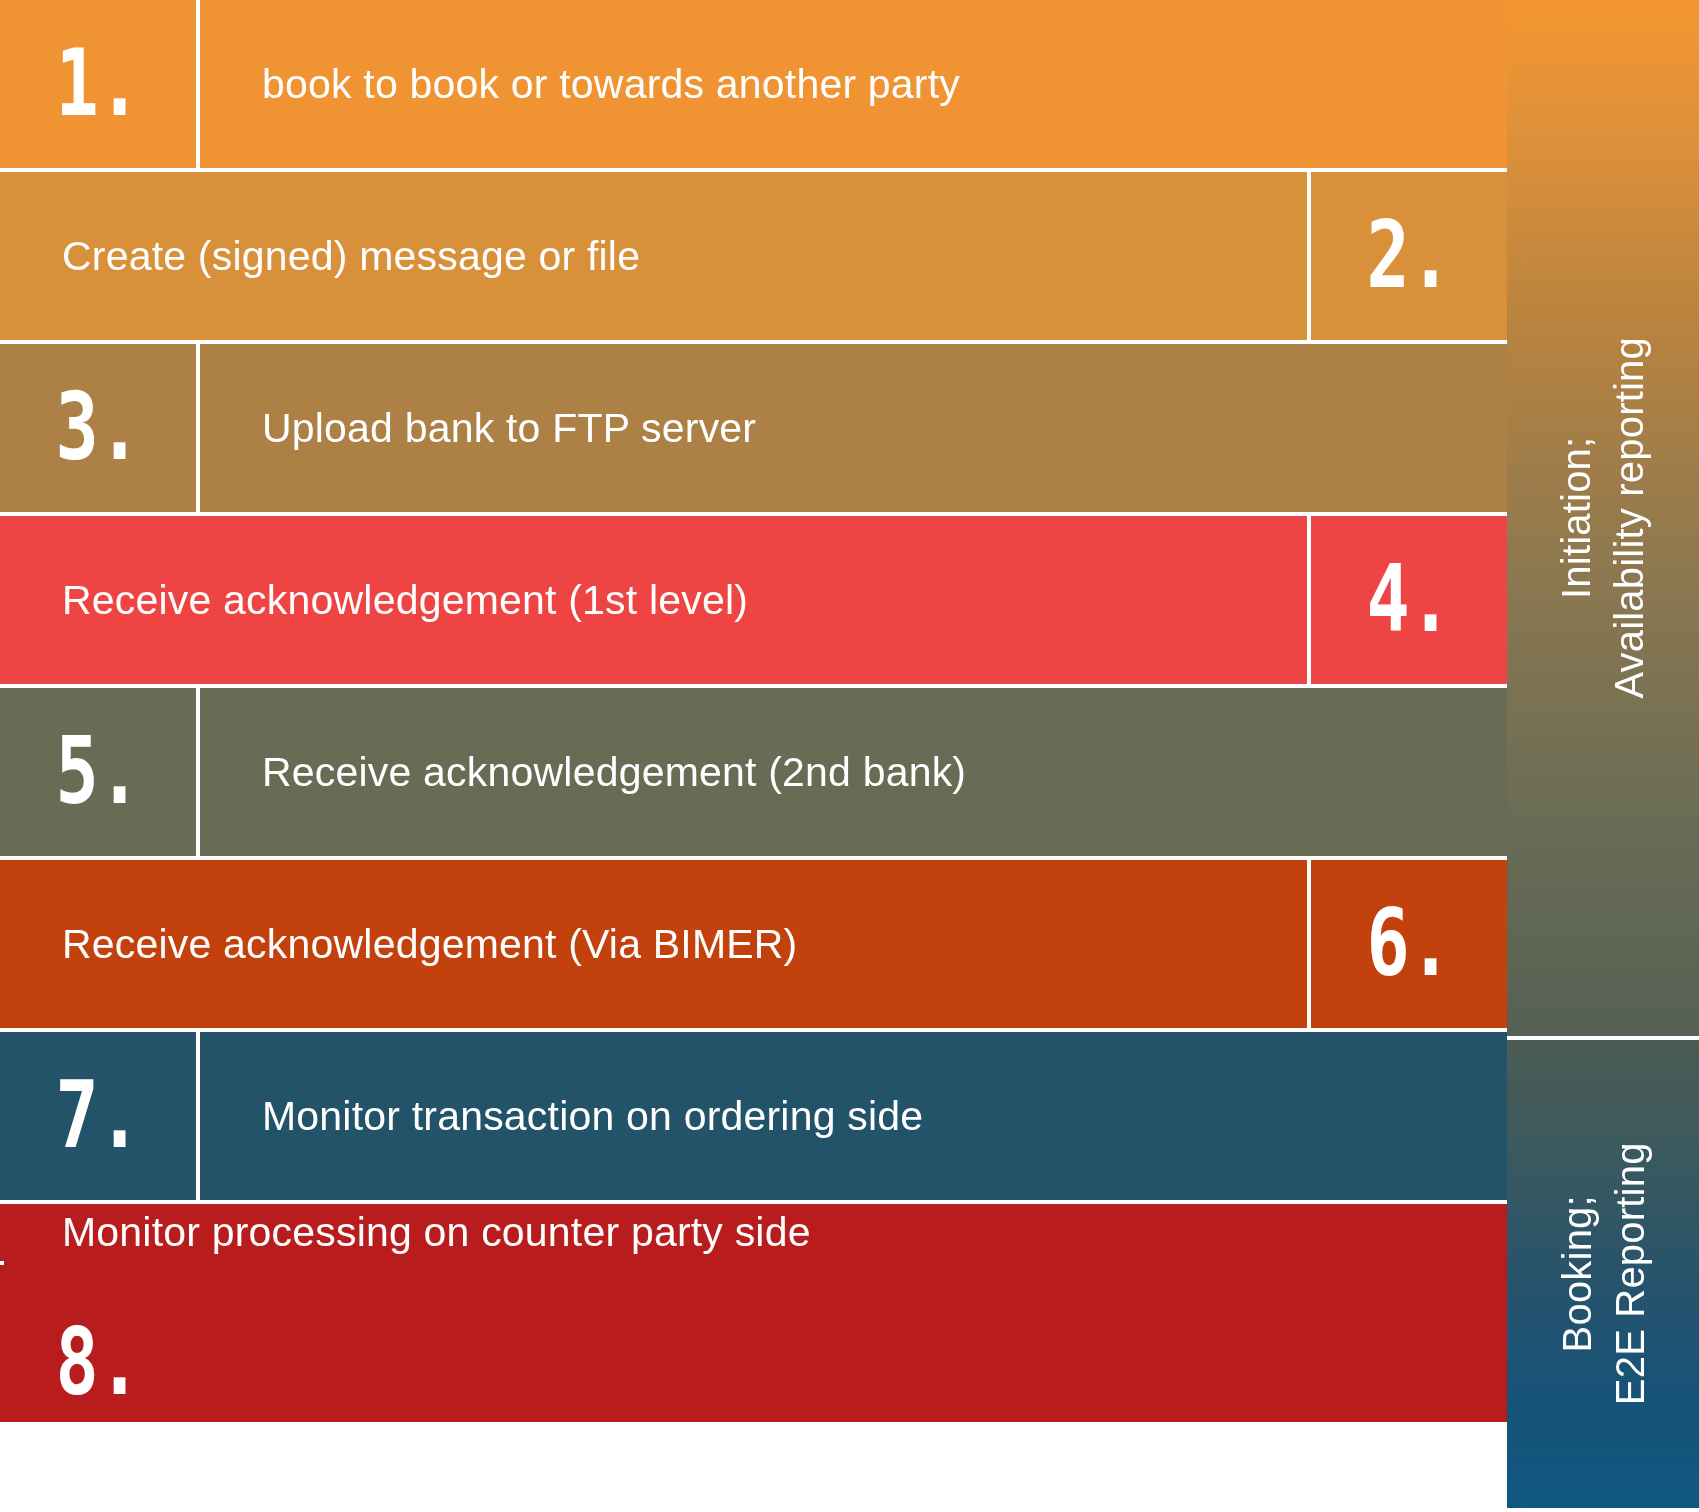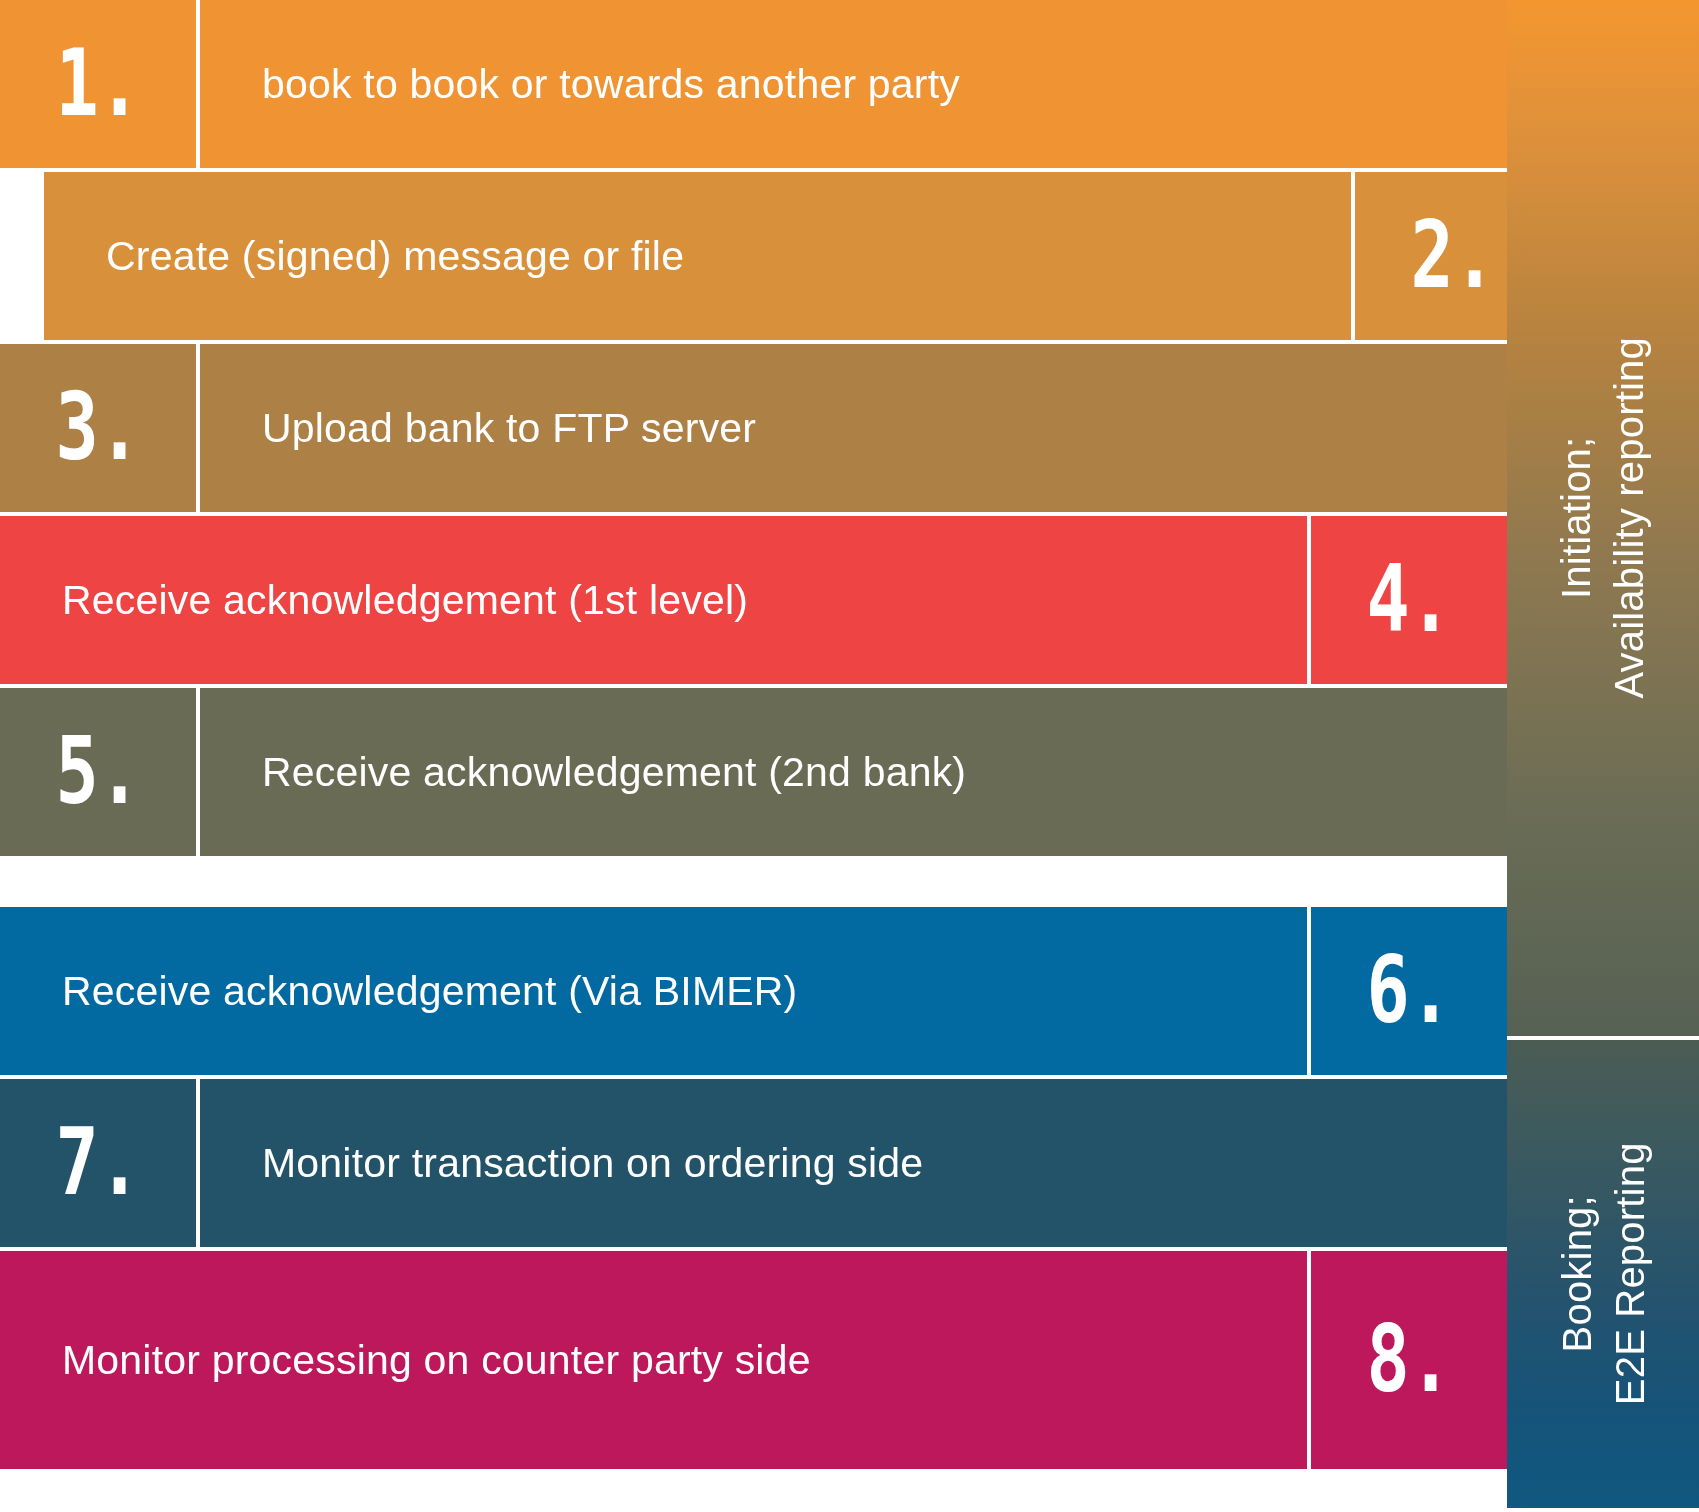--- a/index.html
+++ b/index.html
@@ -143,21 +143,21 @@
         <span class="num-cell">1.</span>
       </div>
       <div class="vrule-left"></div>
       <div class="label-cell">
         <div>
           <span class="l2">book to book or towards another party</span>
         </div>
       </div>
     </div>
 
-    <div class="step-row num-right" style="height:172px;background:#d9903b;margin-left:44px;">
+    <div class="step-row num-right" style="height:172px;background:#d9903b;">
       <div class="label-cell">
         <div>
           <span class="l1">Create (signed) message or file</span>
         </div>
       </div>
       <div class="vrule-right"></div>
       <div class="num-wrap">
         <span class="num-cell">2.</span>
       </div>
     </div>
@@ -191,21 +191,21 @@
         <span class="num-cell">5.</span>
       </div>
       <div class="vrule-left"></div>
       <div class="label-cell">
         <div>
           <span class="l1">Receive acknowledgement (2nd bank)</span>
         </div>
       </div>
     </div>
 
-    <div class="step-row num-right" style="height:172px;background:#0369a1;margin-top:47px;">
+    <div class="step-row num-right" style="height:172px;background:#c2410c;">
       <div class="label-cell">
         <div>
           <span class="l1">Receive acknowledgement (Via BIMER)</span>
         </div>
       </div>
       <div class="vrule-right"></div>
       <div class="num-wrap">
         <span class="num-cell">6.</span>
       </div>
     </div>
@@ -215,21 +215,21 @@
         <span class="num-cell">7.</span>
       </div>
       <div class="vrule-left"></div>
       <div class="label-cell">
         <div>
           <span class="l1">Monitor transaction on ordering side</span>
         </div>
       </div>
     </div>
 
-    <div class="step-row num-right" style="height:218px;background:#be185d;">
+    <div class="step-row num-right" style="height:218px;background:#b91c1c;flex-direction:column;">
       <div class="label-cell">
         <div>
           <span class="l1">Monitor processing on counter party side</span>
         </div>
       </div>
       <div class="vrule-right"></div>
       <div class="num-wrap">
         <span class="num-cell">8.</span>
       </div>
     </div>

